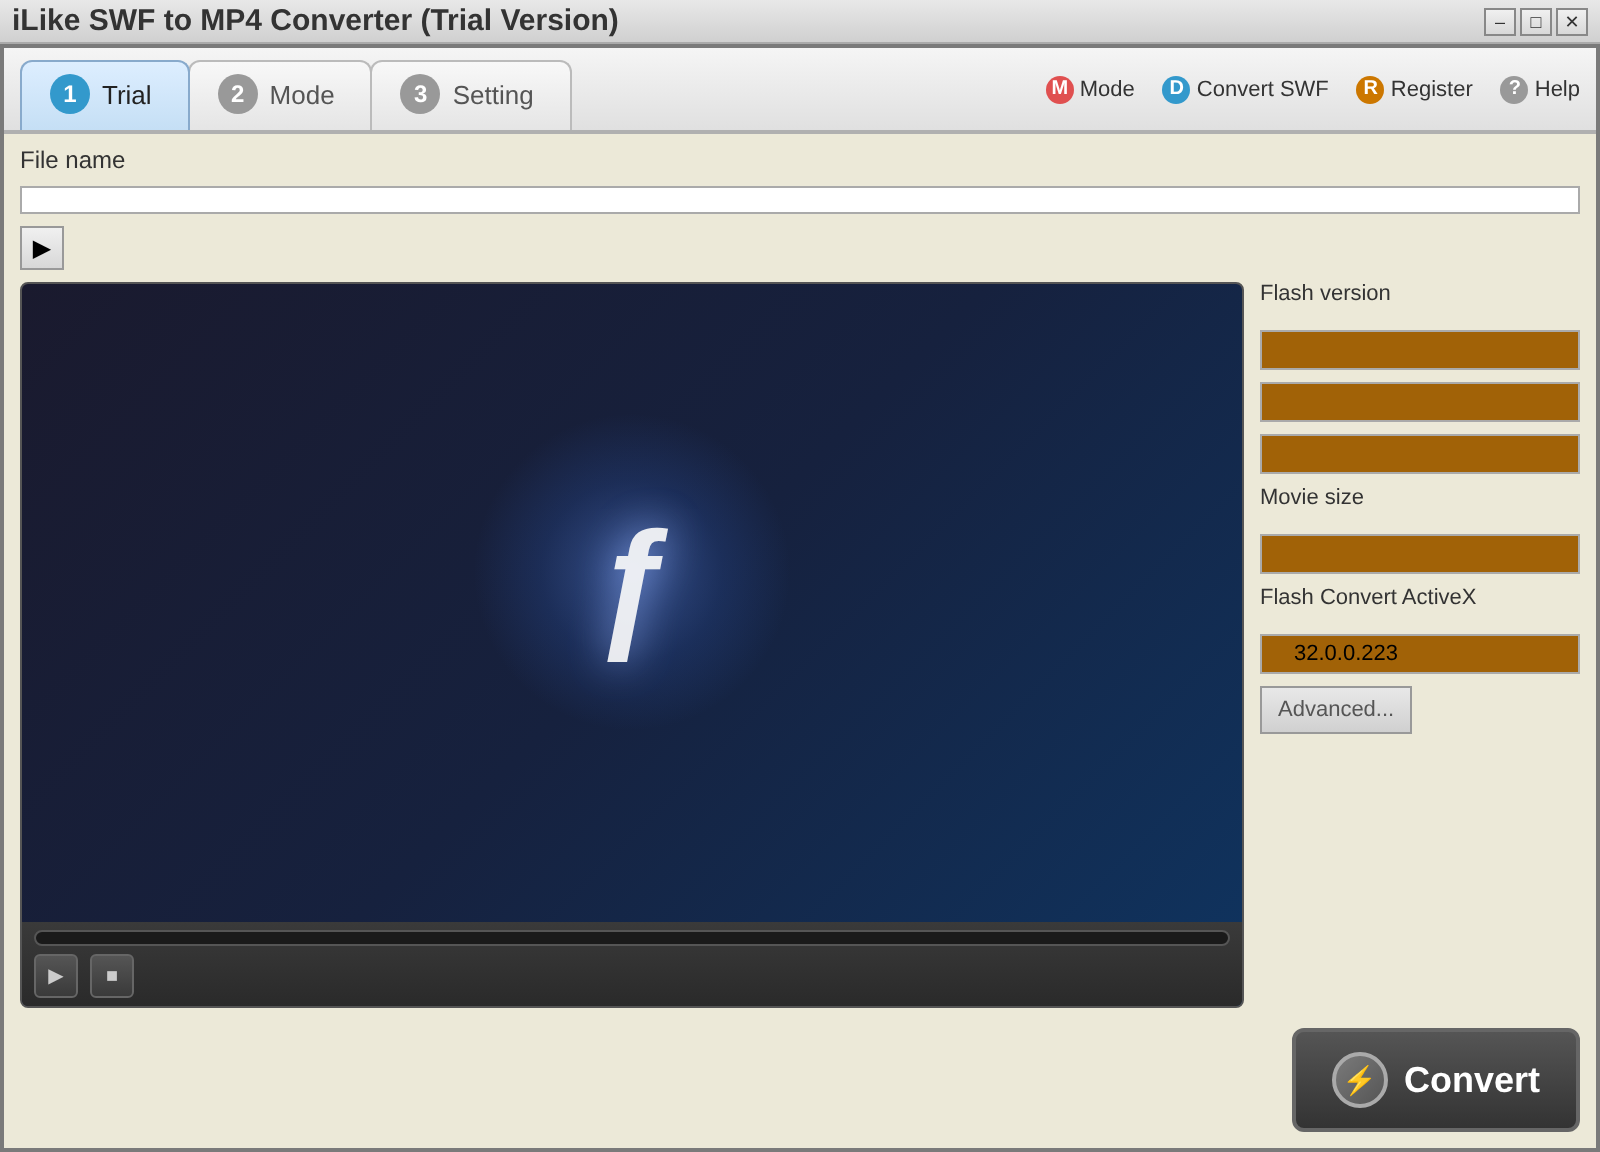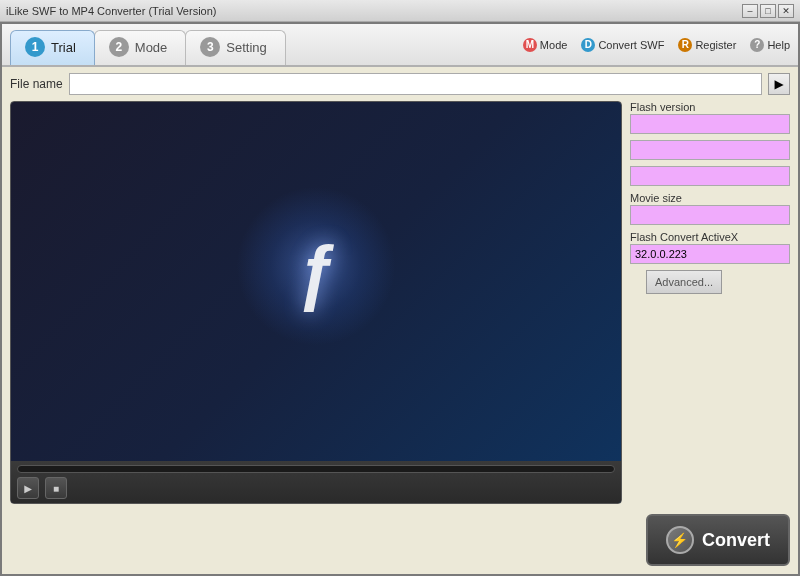--- a/index.html
+++ b/index.html
@@ -16,22 +16,23 @@
     .title-bar {
       background: linear-gradient(to bottom, #e8e8e8, #d0d0d0);
       height: 22px;
       display: flex;
       align-items: center;
       justify-content: space-between;
       padding: 0 6px;
       border-bottom: 1px solid #aaa;
     }
     .title-bar-text {
-      font-size: 11px;
+      font-size: 15px;
       color: #333;
+      font-weight: bold;
     }
     .title-bar-controls {
       display: flex;
       gap: 2px;
     }
     .title-btn {
       width: 16px;
       height: 14px;
       background: linear-gradient(to bottom, #f0f0f0, #d8d8d8);
       border: 1px solid #888;
@@ -141,22 +142,22 @@
       display: flex;
       flex-direction: column;
       flex: 1;
       padding: 6px 8px;
       gap: 6px;
     }
 
     
     .file-row {
       display: flex;
-      align-items: center;
       gap: 6px;
+      flex-direction: column;
     }
     .file-label {
       font-size: 12px;
       color: #333;
       white-space: nowrap;
     }
     .file-input {
       flex: 1;
       height: 22px;
       border: 1px solid #aaa;
@@ -276,45 +277,44 @@
     
     .right-panel {
       width: 160px;
       display: flex;
       flex-direction: column;
       gap: 6px;
     }
     .info-group {
       display: flex;
       flex-direction: column;
-      gap: 1px;
+      gap: 12px;
     }
     .info-label {
       font-size: 11px;
       color: #333;
     }
     .info-field {
       height: 20px;
       border: 1px solid #aaa;
-      background: #f0abfc;
-      padding: 0 4px;
+      background: #a16207;
+      padding: 0 16px;
       font-size: 11px;
     }
     .advanced-btn {
       height: 24px;
       background: linear-gradient(to bottom, #e8e8e8, #d0d0d0);
       border: 1px solid #999;
       cursor: pointer;
       font-size: 11px;
       color: #555;
       padding: 0 8px;
       align-self: flex-start;
       display: flex;
       align-items: center;
-      margin-left: 16px;
     }
 
     
     .bottom-area {
       display: flex;
       justify-content: flex-end;
       padding: 4px 8px 8px 8px;
     }
 
     .convert-btn {

